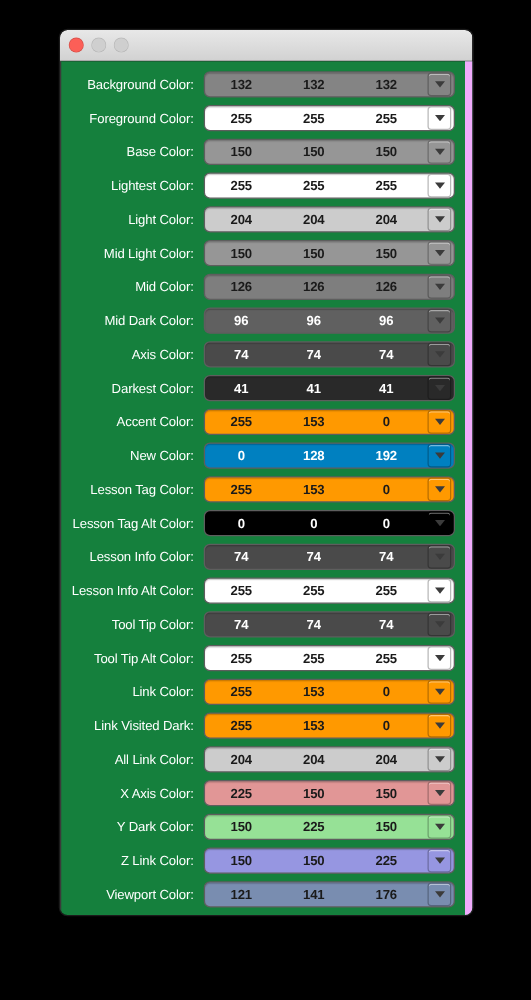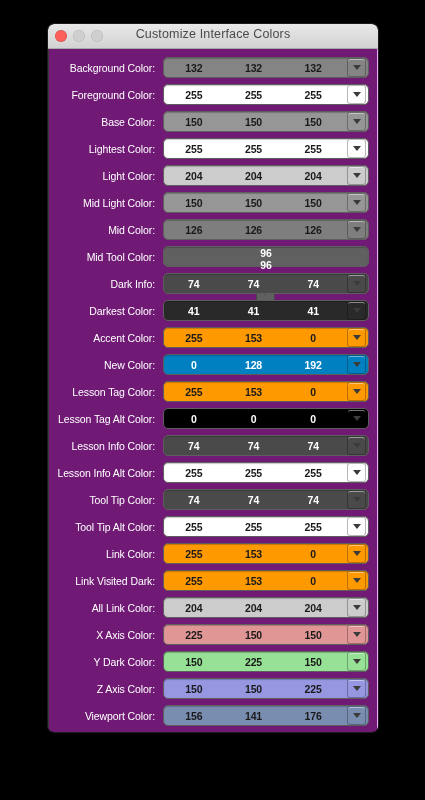--- a/index.html
+++ b/index.html
@@ -24,23 +24,23 @@
   #lights{position:absolute;left:7px;top:6px;display:flex;gap:6px;}
   .light{width:12px;height:12px;border-radius:50%;}
   .light.red{background:#fc5f57;box-shadow:inset 0 0 0 .5px rgba(0,0,0,.18);}
   .light.grey{background:#cfcfcf;box-shadow:inset 0 0 0 .5px rgba(0,0,0,.12);}
   #title{
     position:absolute;left:0;right:0;top:3px;text-align:center;
     font-size:12.5px;color:#4a4a4a;letter-spacing:.15px;
   }
   
   #content{
-    flex:1 1 auto;background:#701a75;
+    flex:1 1 auto;background:#15803d;
     padding:8px 8px 0 8px;display:flex;flex-direction:column;
-    border-left:1px solid #3a3a3a;border-right:1px solid #f0abfc;
+    border-left:1px solid #3a3a3a;border-right:6px solid #f0abfc;
   }
   #rows{flex:1 1 auto;}
   .row{
     display:flex;align-items:center;height:21px;margin-bottom:6px;
   }
   .row-label{
     width:98px;flex:0 0 98px;text-align:right;padding-right:8px;
     font-size:10.5px;color:#ffffff;white-space:nowrap;
     letter-spacing:-0.1px;
   }
@@ -71,21 +71,20 @@
 <body>
 
 <div id="window">
 
   <div id="titlebar">
     <div id="lights">
       <div class="light red"></div>
       <div class="light grey"></div>
       <div class="light grey"></div>
     </div>
-    <div id="title">Customize Interface Colors</div>
   </div>
 
   <div id="content">
 
     <div id="rows">
         <div class="row">
           <div class="row-label">Background Color:</div>
           <div class="field" style="background: rgb(132, 132, 132);">
             <div class="cell" style="color: rgb(26, 26, 26);">132</div>
             <div class="cell" style="color: rgb(26, 26, 26);">132</div>
@@ -155,32 +154,32 @@
           <div class="field" style="background: rgb(126, 126, 126);">
             <div class="cell" style="color: rgb(26, 26, 26);">126</div>
             <div class="cell" style="color: rgb(26, 26, 26);">126</div>
             <div class="cell" style="color: rgb(26, 26, 26);">126</div>
             <div class="dropbtn" style="background: rgb(126, 126, 126);">
               <div class="caret"></div>
             </div>
           </div>
         </div>
         <div class="row">
-          <div class="row-label">Mid Tool Color:</div>
-          <div class="field" style="background: rgb(96, 96, 96); flex-direction: column;">
+          <div class="row-label">Mid Dark Color:</div>
+          <div class="field" style="background: rgb(96, 96, 96);">
             <div class="cell" style="color: rgb(255, 255, 255);">96</div>
             <div class="cell" style="color: rgb(255, 255, 255);">96</div>
             <div class="cell" style="color: rgb(255, 255, 255);">96</div>
             <div class="dropbtn" style="background: rgb(96, 96, 96);">
               <div class="caret"></div>
             </div>
           </div>
         </div>
         <div class="row">
-          <div class="row-label">Dark Info:</div>
+          <div class="row-label">Axis Color:</div>
           <div class="field" style="background: rgb(74, 74, 74);">
             <div class="cell" style="color: rgb(255, 255, 255);">74</div>
             <div class="cell" style="color: rgb(255, 255, 255);">74</div>
             <div class="cell" style="color: rgb(255, 255, 255);">74</div>
             <div class="dropbtn" style="background: rgb(74, 74, 74);">
               <div class="caret"></div>
             </div>
           </div>
         </div>
         <div class="row">
@@ -331,34 +330,34 @@
           <div class="field" style="background: rgb(150, 225, 150);">
             <div class="cell" style="color: rgb(26, 26, 26);">150</div>
             <div class="cell" style="color: rgb(26, 26, 26);">225</div>
             <div class="cell" style="color: rgb(26, 26, 26);">150</div>
             <div class="dropbtn" style="background: rgb(150, 225, 150);">
               <div class="caret"></div>
             </div>
           </div>
         </div>
         <div class="row">
-          <div class="row-label">Z Axis Color:</div>
+          <div class="row-label">Z Link Color:</div>
           <div class="field" style="background: rgb(150, 150, 225);">
             <div class="cell" style="color: rgb(26, 26, 26);">150</div>
             <div class="cell" style="color: rgb(26, 26, 26);">150</div>
             <div class="cell" style="color: rgb(26, 26, 26);">225</div>
             <div class="dropbtn" style="background: rgb(150, 150, 225);">
               <div class="caret"></div>
             </div>
           </div>
         </div>
         <div class="row">
           <div class="row-label">Viewport Color:</div>
           <div class="field" style="background: rgb(121, 141, 176);">
-            <div class="cell" style="color: rgb(26, 26, 26);">156</div>
+            <div class="cell" style="color: rgb(26, 26, 26);">121</div>
             <div class="cell" style="color: rgb(26, 26, 26);">141</div>
             <div class="cell" style="color: rgb(26, 26, 26);">176</div>
             <div class="dropbtn" style="background: rgb(121, 141, 176);">
               <div class="caret"></div>
             </div>
           </div>
         </div>
       </div>
 
   </div>

